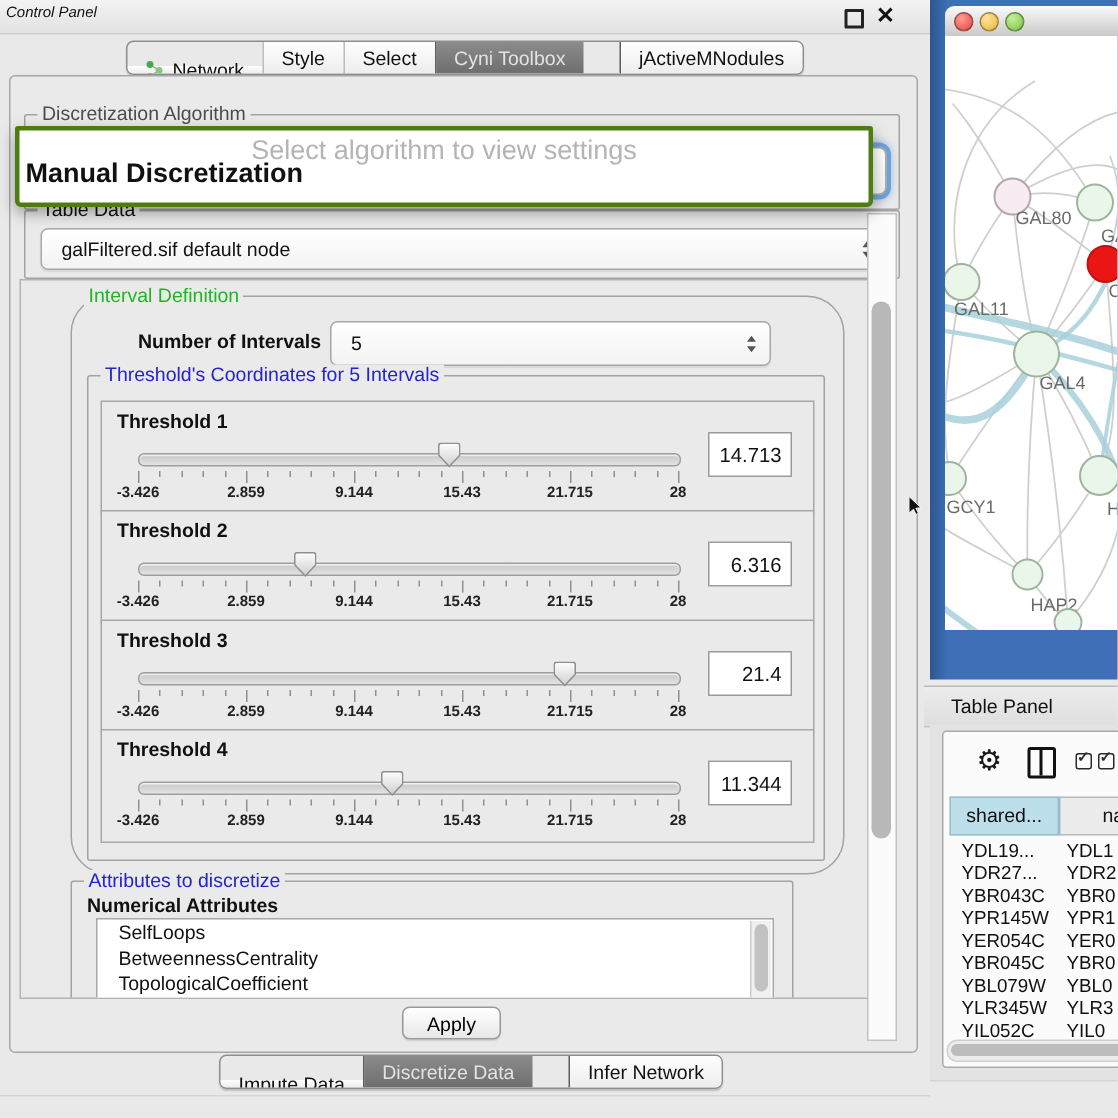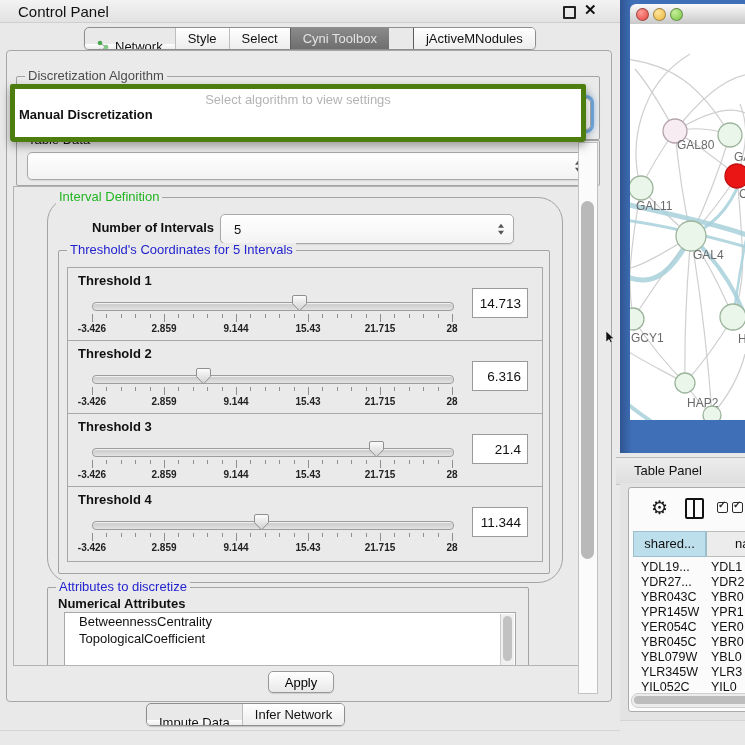--- a/index.html
+++ b/index.html
@@ -1,21 +1,21 @@
 <!DOCTYPE html>
 <html><head>
 <meta charset="utf-8">
 <style>
   html,body{margin:0;padding:0;width:745px;height:745px;overflow:hidden;
     background:#e9e9e9;font-family:"Liberation Sans",sans-serif;color:#111;}
   .abs{position:absolute;}
   
   .titlebar{left:0;top:0;width:620px;height:22px;background:linear-gradient(#f3f3f3,#e2e2e2);
     border-bottom:1px solid #cfcfcf;}
-  .titlebar .t{position:absolute;left:18px;top:3px;font-size:15px;}
+  .titlebar .t{position:absolute;left:4px;top:3px;font-size:10px;font-style:italic;}
   .float-ic{position:absolute;left:563px;top:6px;width:9px;height:9px;border:2px solid #222;border-radius:1px;}
   .close-ic{position:absolute;left:584px;top:1px;font-size:15px;font-weight:bold;color:#111;}
   
   .segbar{display:flex;border:1px solid #8e8e8e;border-radius:5px;overflow:hidden;
     box-shadow:0 1px 1px rgba(0,0,0,.18);height:21px;}
   .seg{display:flex;align-items:center;gap:5px;padding:0 12px;font-size:13px;
     background:linear-gradient(#fefefe,#ededed);border-left:1px solid #bdbdbd;cursor:default;white-space:nowrap;}
   .seg:first-child{border-left:none;margin-top:16px;}
   .seg.sel{background:linear-gradient(#8b8b8b,#6e6e6e);color:#e3e3e3;border-left-color:#5d5d5d;}
   .seg.sel + .seg{border-left-color:#5d5d5d;margin-left:24px;}
@@ -27,22 +27,22 @@
   
   .combo{position:absolute;background:linear-gradient(#ffffff,#f3f3f3);border:1px solid #a9a9a9;
     border-radius:5px;font-size:13px;box-shadow:0 1px 1px rgba(0,0,0,.08);}
   .combo .val{position:absolute;left:13px;top:50%;transform:translateY(-50%);}
   .updown{position:absolute;right:9px;top:50%;transform:translateY(-50%);}
   .updown i{display:block;width:0;height:0;border-left:3.5px solid transparent;border-right:3.5px solid transparent;}
   .updown .up{border-bottom:4.5px solid #555;margin-bottom:2.5px;}
   .updown .down{border-top:4.5px solid #555;}
   .focusring{box-shadow:0 0 0 3px #6ea3d8,0 0 6px 3px rgba(90,150,215,.55);}
   
-  .popup{left:10px;top:84px;width:566px;height:48px;background:#fff;border:5px solid #4d7c0f;
-    border-radius:2px 2px 4px 4px;box-shadow:0 4px 10px rgba(0,0,0,.35);z-index:50;font-size:13px;}
+  .popup{left:10px;top:84px;width:566px;height:48px;background:#fff;border:3px solid #4d7c0f;
+    border-radius:2px 2px 4px 4px;box-shadow:0 4px 10px rgba(0,0,0,.35);z-index:50;font-size:18px;}
   .popup .hint{position:absolute;left:0;right:0;top:3px;text-align:center;color:#b4b4b4;}
   .popup .o1{position:absolute;left:4px;top:18px;font-weight:bold;}
   .popup .o2{position:absolute;left:4px;top:33px;}
   
   .scrollarea{left:13px;top:186px;width:564px;height:478px;border:1px solid #b3b3b3;overflow:hidden;background:#eaeaea;}
   .vtrack{left:578px;top:142px;width:18px;height:550px;background:#fbfbfb;border:1px solid #c2c2c2;}
   .vthumb{position:absolute;left:2px;top:58px;width:13px;height:358px;background:#b9b9b9;border-radius:7px;}
   
   .tpanel{position:absolute;left:8px;width:474px;height:74px;border:1px solid #a8a8a8;background:#eaeaea;}
   .tpanel .tlabel{position:absolute;left:10px;top:5px;font-size:13px;font-weight:bold;}
@@ -139,20 +139,21 @@
     <span class="updown">
         <i class="up"></i>
         <i class="down"></i>
       </span>
   </div>
 </div>
 
 <div class="group" style="left:16px;top:140px;width:582px;height:44px;text-align:right;">
   <span class="glabel">Table Data</span>
   <div class="combo" style="left:10px;top:11px;width:562px;height:26px;">
+    <span class="val">galFiltered.sif default node</span>
     <span class="updown">
         <i class="up"></i>
         <i class="down"></i>
       </span>
   </div>
 </div>
 
 <div class="abs popup">
   <div class="hint">Select algorithm to view settings</div>
   <div class="o1">Manual Discretization</div>
@@ -336,35 +337,39 @@
           </div>
         </div>
     </div>
   </div>
 
   <div class="group" style="left:33px;top:400px;width:480px;height:84px;">
     <span class="glabel blue">Attributes to discretize</span>
     <span style="position:absolute;left:10px;top:8px;font-size:13px;font-weight:bold;">Numerical Attributes</span>
     <div class="attrlist" id="attrlist">
       <div class="attrscroll"></div>
+    <div class="it">SelfLoops</div>
         <div class="it">BetweennessCentrality</div>
         <div class="it">TopologicalCoefficient</div>
       </div>
   </div>
 </div>
 
 <div class="abs vtrack">
     <div class="vthumb"></div>
   </div>
 
 <button class="pushbtn" style="left:268px;top:671px;width:66px;height:22px;">Apply</button>
 
 <div class="abs segbar" style="left:146px;top:703px;" id="bottomtabs">
     <div class="seg">
       <span>Impute Data</span>
+    </div>
+    <div class="seg sel">
+      <span>Discretize Data</span>
     </div>
     <div class="seg">
       <span>Infer Network</span>
     </div>
   </div>
 <div class="abs line" style="left:0;top:730px;width:620px;height:1px;"></div>
 
 <svg class="abs" style="left:606px;top:331px;" width="9" height="13">
   <polygon points="0,0 0,11 3,8.5 4.7,12 6.3,11.2 4.6,7.8 8,7.5" fill="#111" stroke="#fff" stroke-width="0.6"></polygon>
 </svg>

